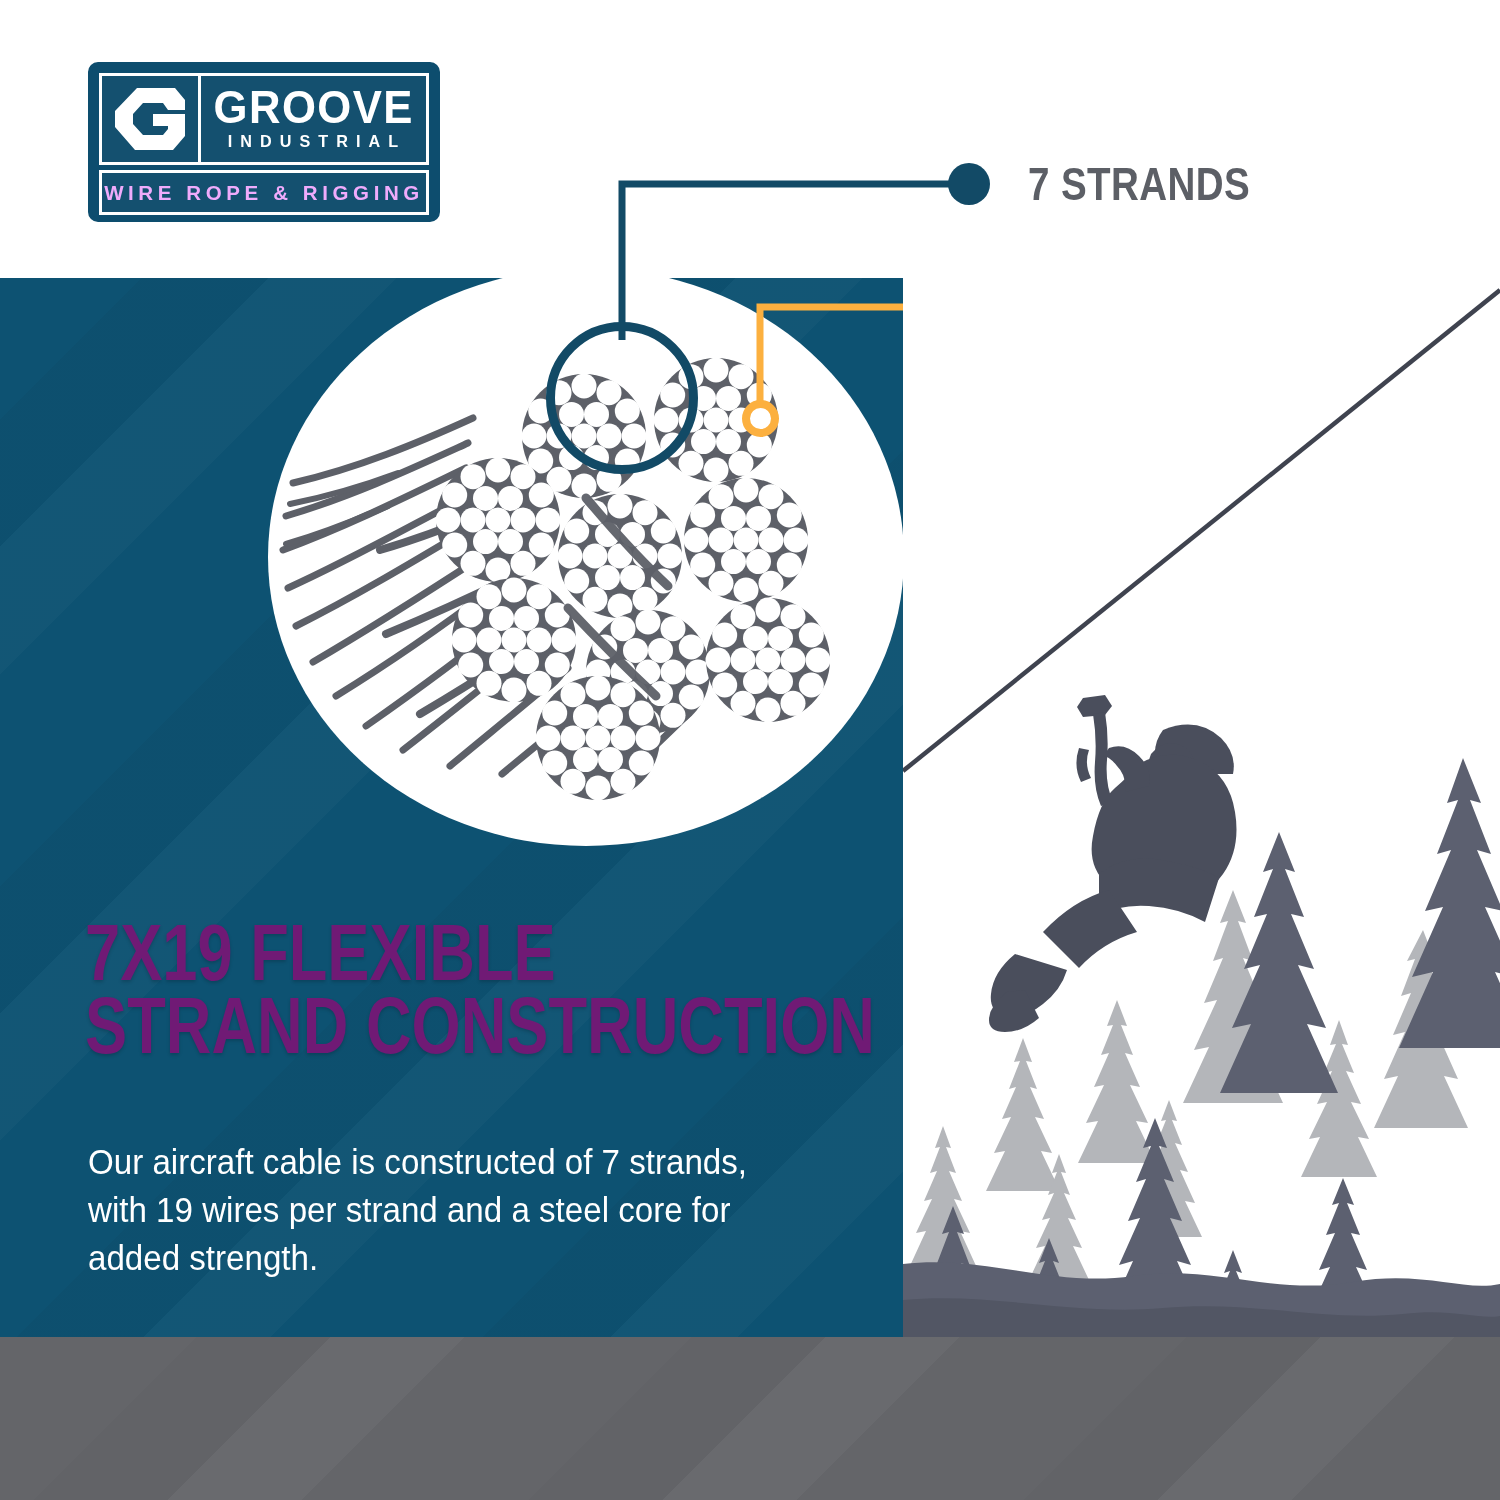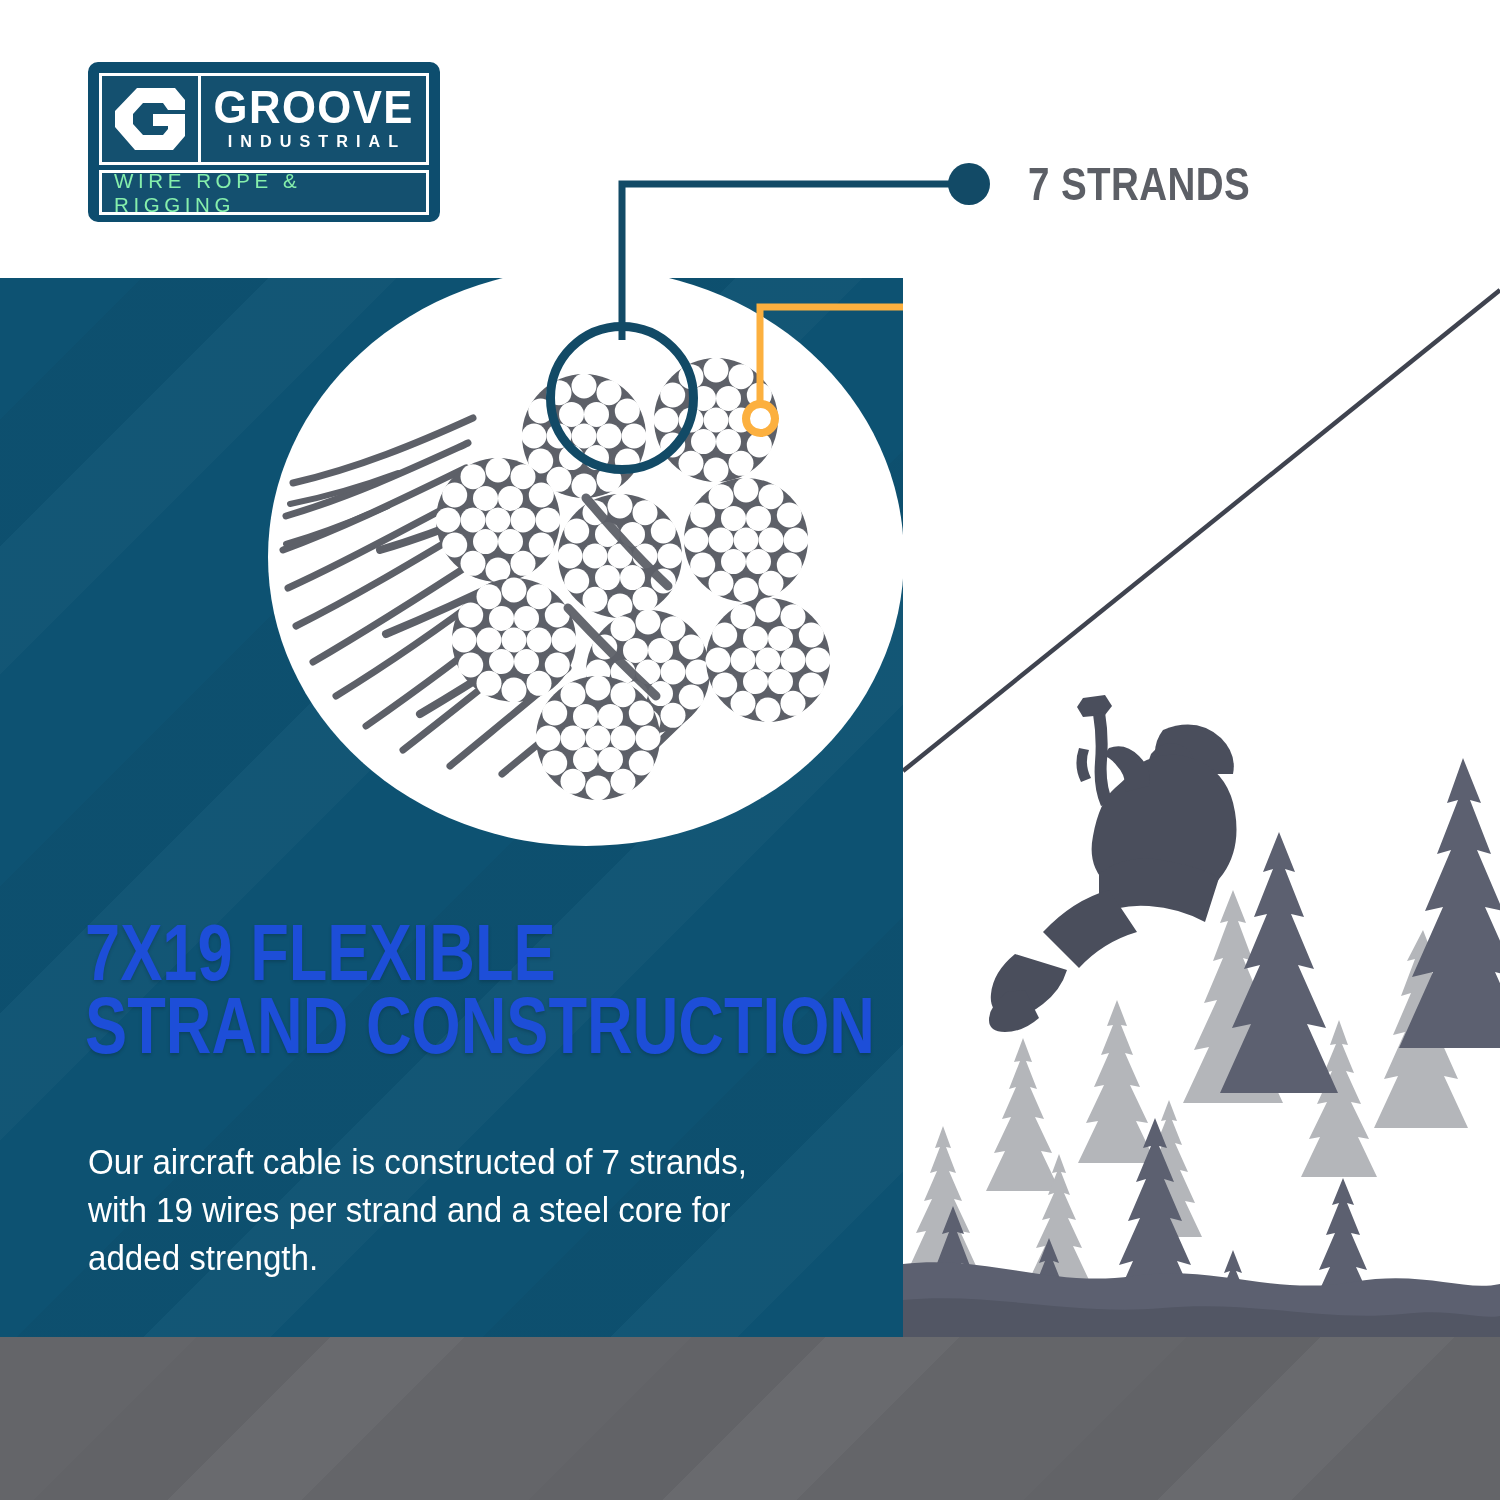--- a/index.html
+++ b/index.html
@@ -37,21 +37,21 @@
   }
   .logo-industrial{
     color:#fff; font-size:16.5px; letter-spacing:8.2px; font-weight:bold;
     margin-top:3px; margin-left:7px; transform:scaleX(0.98);
   }
   .logo-tag{
     margin-top:5px; height:45px; border:3px solid #ffffff; background:#14506f;
     display:flex; align-items:center; justify-content:center;
   }
   .logo-tag span{
-    color:#86efac; font-size:20.5px; font-weight:normal; letter-spacing:4.6px; margin-left:12px;
+    color:#f0abfc; font-size:20.5px; font-weight:bold; letter-spacing:4.6px; margin-left:0;
   }
 
   
   .teal-panel{
     position:absolute; left:0; top:278px; width:903px; height:1059px;
     background:#0d5272; overflow:hidden;
   }
   .teal-panel .stripes{
     position:absolute; inset:-200px;
     background:repeating-linear-gradient(
@@ -96,21 +96,21 @@
   
   .scene{
     position:absolute; left:903px; top:278px; width:597px; height:1059px;
     background:#ffffff; overflow:hidden;
   }
   .scene svg{ display:block; }
 
   
   .headline{
     position:absolute; left:85px; top:916px; width:790px;
-    color:#1d4ed8;
+    color:#701a75;
   }
   .headline h1{
     font-size:79px; line-height:0.93; font-weight:bold; letter-spacing:0px;
     transform:scaleX(0.80); transform-origin:left top;
     white-space:nowrap;
     text-shadow:0 2px 4px rgba(0,0,0,0.18);
   }
   .headline h1 .l2{ display:block; }
   .body-copy{
     position:absolute; left:88px; top:1138px; width:700px;

